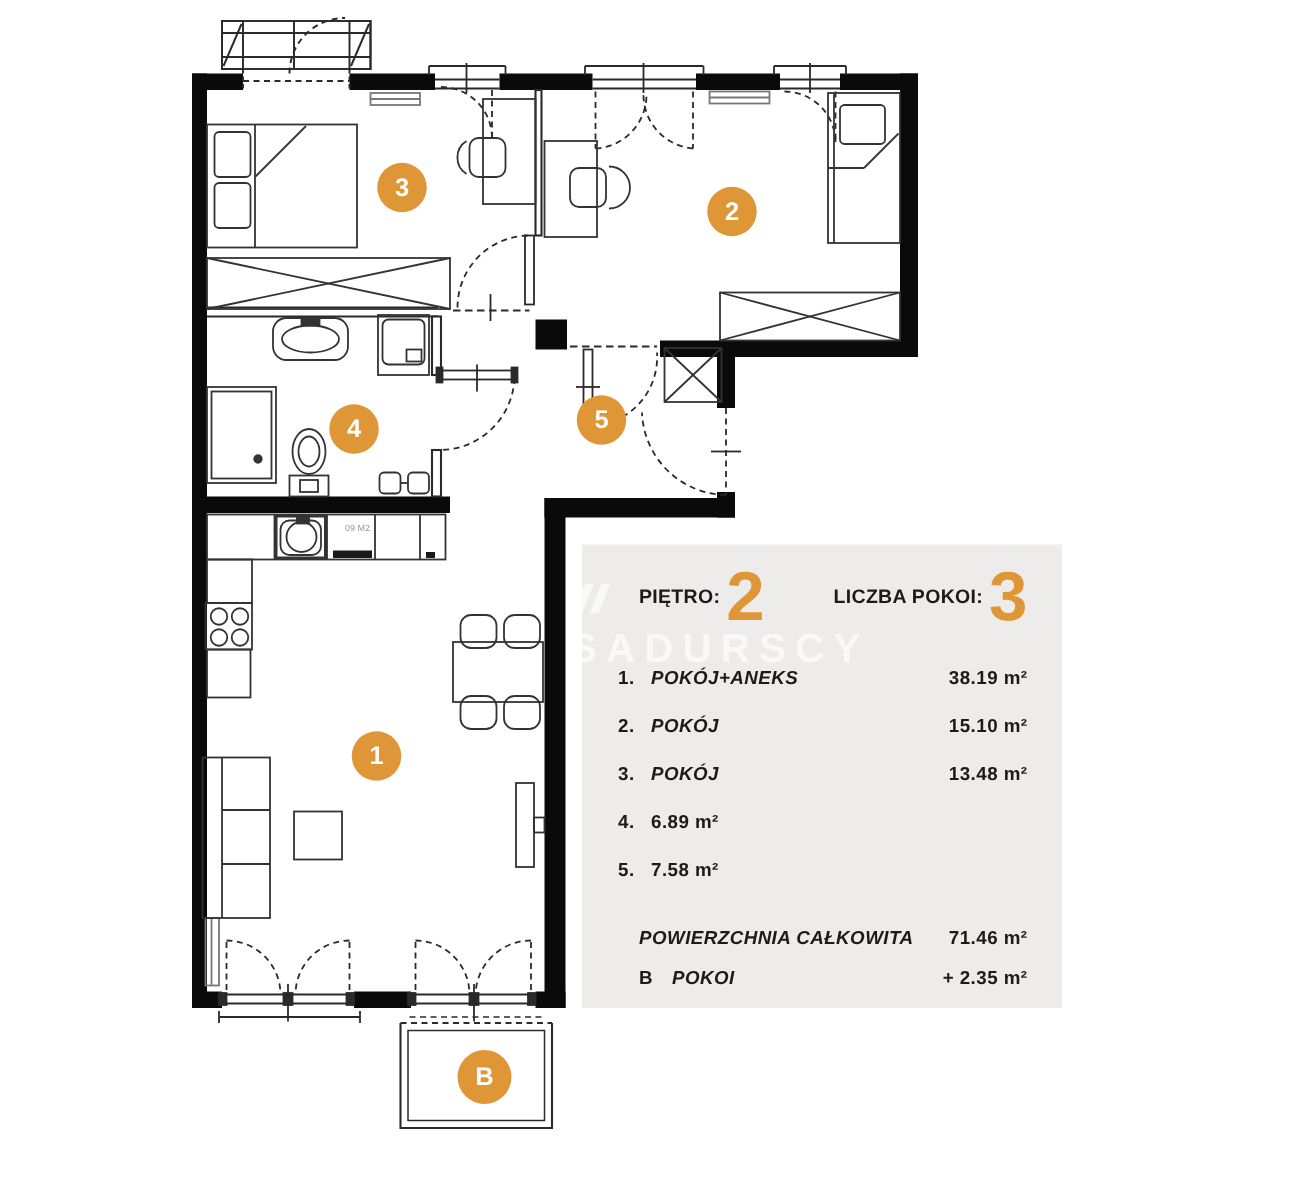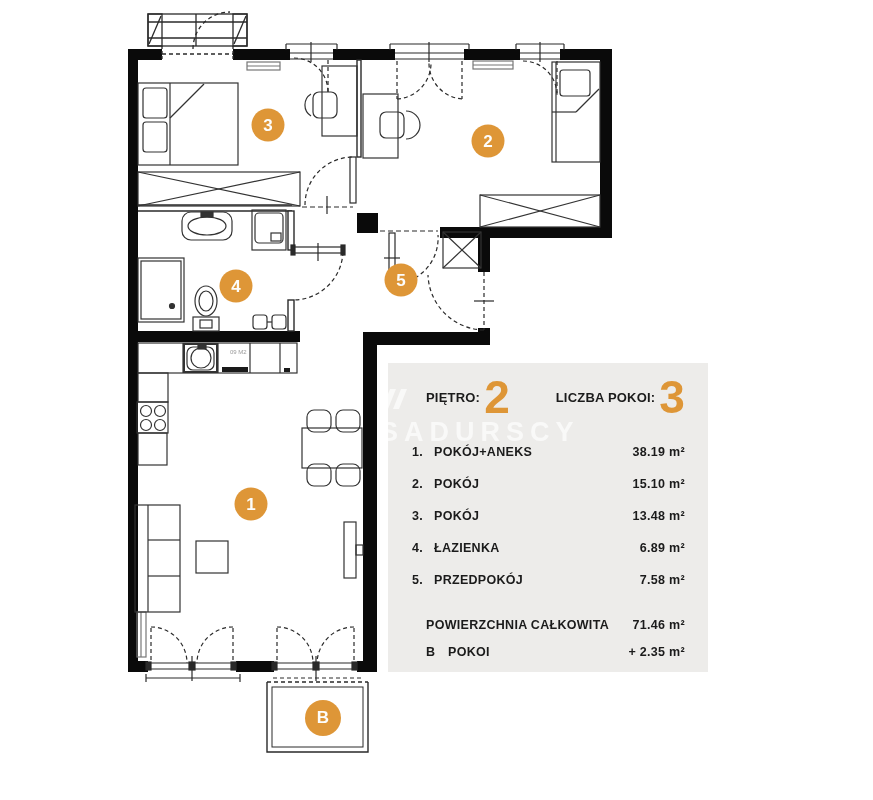--- a/index.html
+++ b/index.html
@@ -16,21 +16,21 @@
   #panel-main{top:363px;height:260px;}
   #panel-totals{top:610px;height:62px;}
   .panel-header{display:flex;align-items:center;padding:14px 0 0 38px;}
   .hdr-label{font-size:13px;font-weight:700;letter-spacing:.2px;}
   .hdr-value{font-size:46px;line-height:40px;font-weight:800;color:#DE9637;margin-left:4px;}
   .hdr-gap{width:46px;}
   .room-rows{margin-top:28px;}
   .row{display:flex;align-items:baseline;height:32px;padding:0 23px 0 24px;
        font-size:12.5px;font-weight:700;letter-spacing:.3px;}
   .row .num{width:22px;}
-  .row .name{flex:1;}
+  .row .name{flex:1;font-style:italic;}
   .row .area{font-weight:700;}
   .totals-rows{padding-top:8px;padding-left:14px;}
   .totals-rows .row{height:27px;}
   
   #watermark{position:absolute;left:380px;top:388px;display:flex;align-items:flex-start;gap:7px;
              pointer-events:none;flex-direction:column;}
   #watermark .wm-text{font-size:27px;font-weight:700;letter-spacing:6px;
                       color:rgba(255,255,255,0.66);}
 </style>
 </head>
@@ -298,26 +298,24 @@
         <span class="name">POKÓJ</span>
         <span class="area">15.10 m²</span>
       </div>
       <div class="row">
         <span class="num">3.</span>
         <span class="name">POKÓJ</span>
         <span class="area">13.48 m²</span>
       </div>
       <div class="row">
         <span class="num">4.</span>
-        <span class="name">ŁAZIENKA</span>
         <span class="area">6.89 m²</span>
       </div>
       <div class="row">
         <span class="num">5.</span>
-        <span class="name">PRZEDPOKÓJ</span>
         <span class="area">7.58 m²</span>
       </div>
     </div>
   </div>
 
   <div class="panel" id="panel-totals">
     <div class="totals-rows">
       <div class="row">
         <span class="name">POWIERZCHNIA CAŁKOWITA</span>
         <span class="area">71.46 m²</span>

